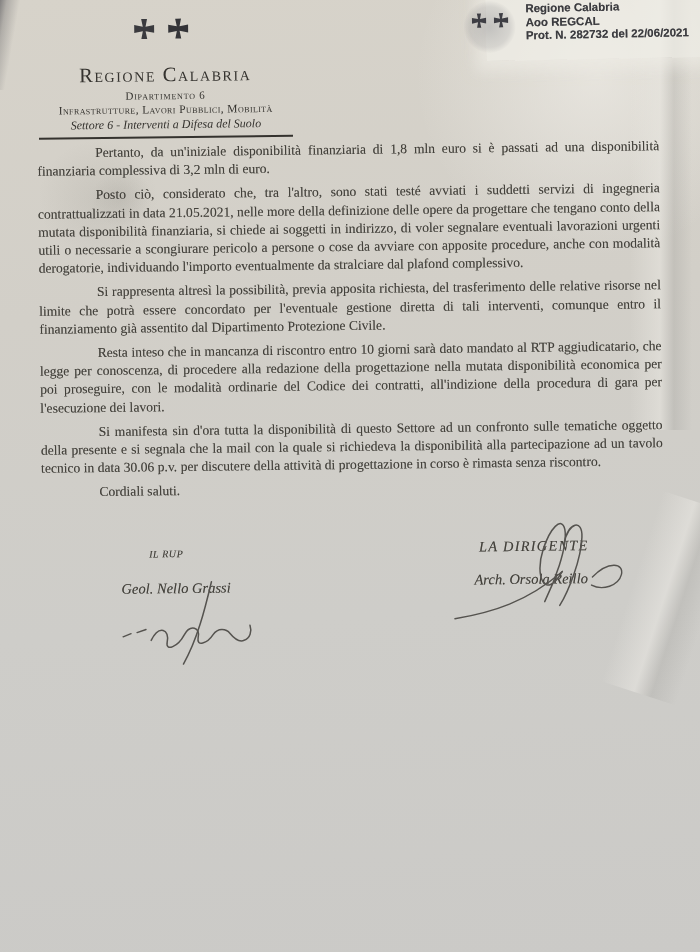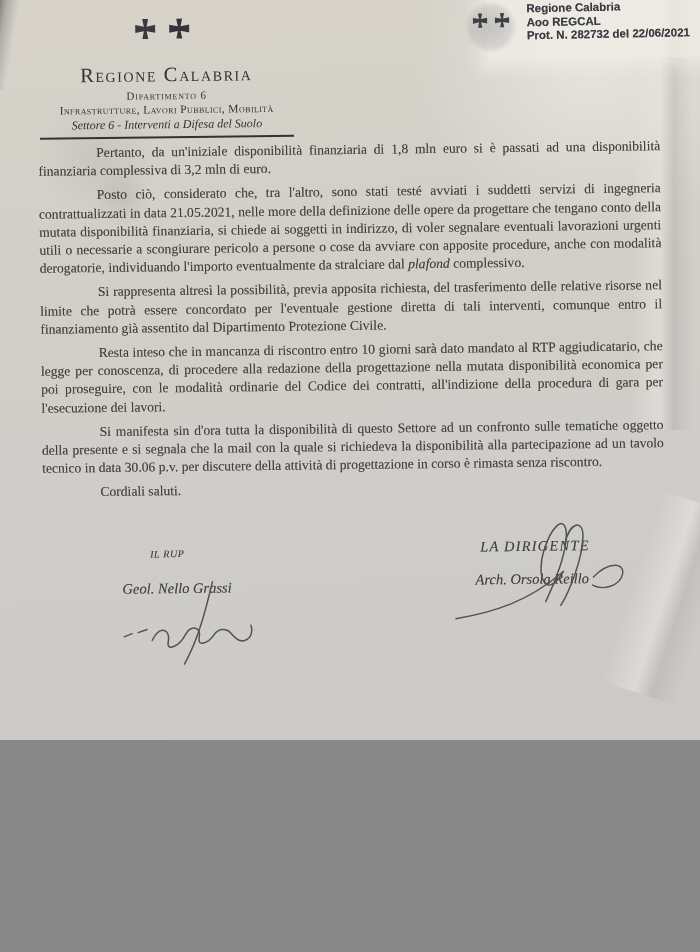--- a/index.html
+++ b/index.html
@@ -1,17 +1,17 @@
 <!DOCTYPE html>
 <html><head>
 <meta charset="utf-8">
 <style>
   html,body{margin:0;padding:0;background:#888;}
   .page{
-    position:relative;width:700px;height:740px;overflow:hidden;
+    position:relative;width:700px;height:952px;overflow:hidden;
     background:
       radial-gradient(circle at 85% 8%, rgba(245,243,238,.55) 0, rgba(245,243,238,0) 180px),
       radial-gradient(circle at 14% 21%, rgba(120,118,110,.12) 0, rgba(120,118,110,0) 60px),
       linear-gradient(176deg,#d7d3ca 0%,#d2cfc8 32%,#cecdc9 64%,#cbcac7 100%);
     font-family:"Liberation Serif","DejaVu Serif",serif;
     color:#403e39;
   }
   
   .corner-shadow{position:absolute;left:0;top:0;width:26px;height:90px;
     background:linear-gradient(100deg,rgba(62,62,68,.55) 0,rgba(62,62,68,.25) 7px,rgba(62,62,68,0) 20px);}
@@ -46,21 +46,21 @@
   .lh-div{font-variant:small-caps;font-size:11.5px;letter-spacing:.4px;line-height:13px;margin-top:1px;}
   .lh-sector{font-style:italic;font-size:12px;line-height:14px;margin-top:1px;}
   .lh-rule{height:2px;background:#34322e;width:254px;margin:5px auto 0;}
 
   
   .body{position:absolute;left:40px;top:141px;width:622px;
     font-size:13.6px;line-height:18.2px;text-align:justify;color:#43413b;
     text-shadow:0 0 .5px rgba(67,65,59,.45);}
   .body p{margin:0 0 6px;text-indent:58px;}
   .closing{margin-top:2px;}
-  .it{font-style:italic;}
+  .it{}
 
   
   .sig{position:absolute;font-style:italic;color:#43413b;text-shadow:0 0 .5px rgba(67,65,59,.45);}
   .sig-role-left{left:147px;top:546px;font-size:10px;letter-spacing:.6px;}
   .sig-name-left{left:119px;top:578px;font-size:14.5px;}
   .sig-role-right{left:477px;top:540px;font-size:14.5px;letter-spacing:1.2px;}
   .sig-name-right{left:472px;top:573px;font-size:14.5px;}
   .autograph{position:absolute;pointer-events:none;}
   .autograph path{fill:none;stroke:#55534f;stroke-linecap:round;}
 </style>

